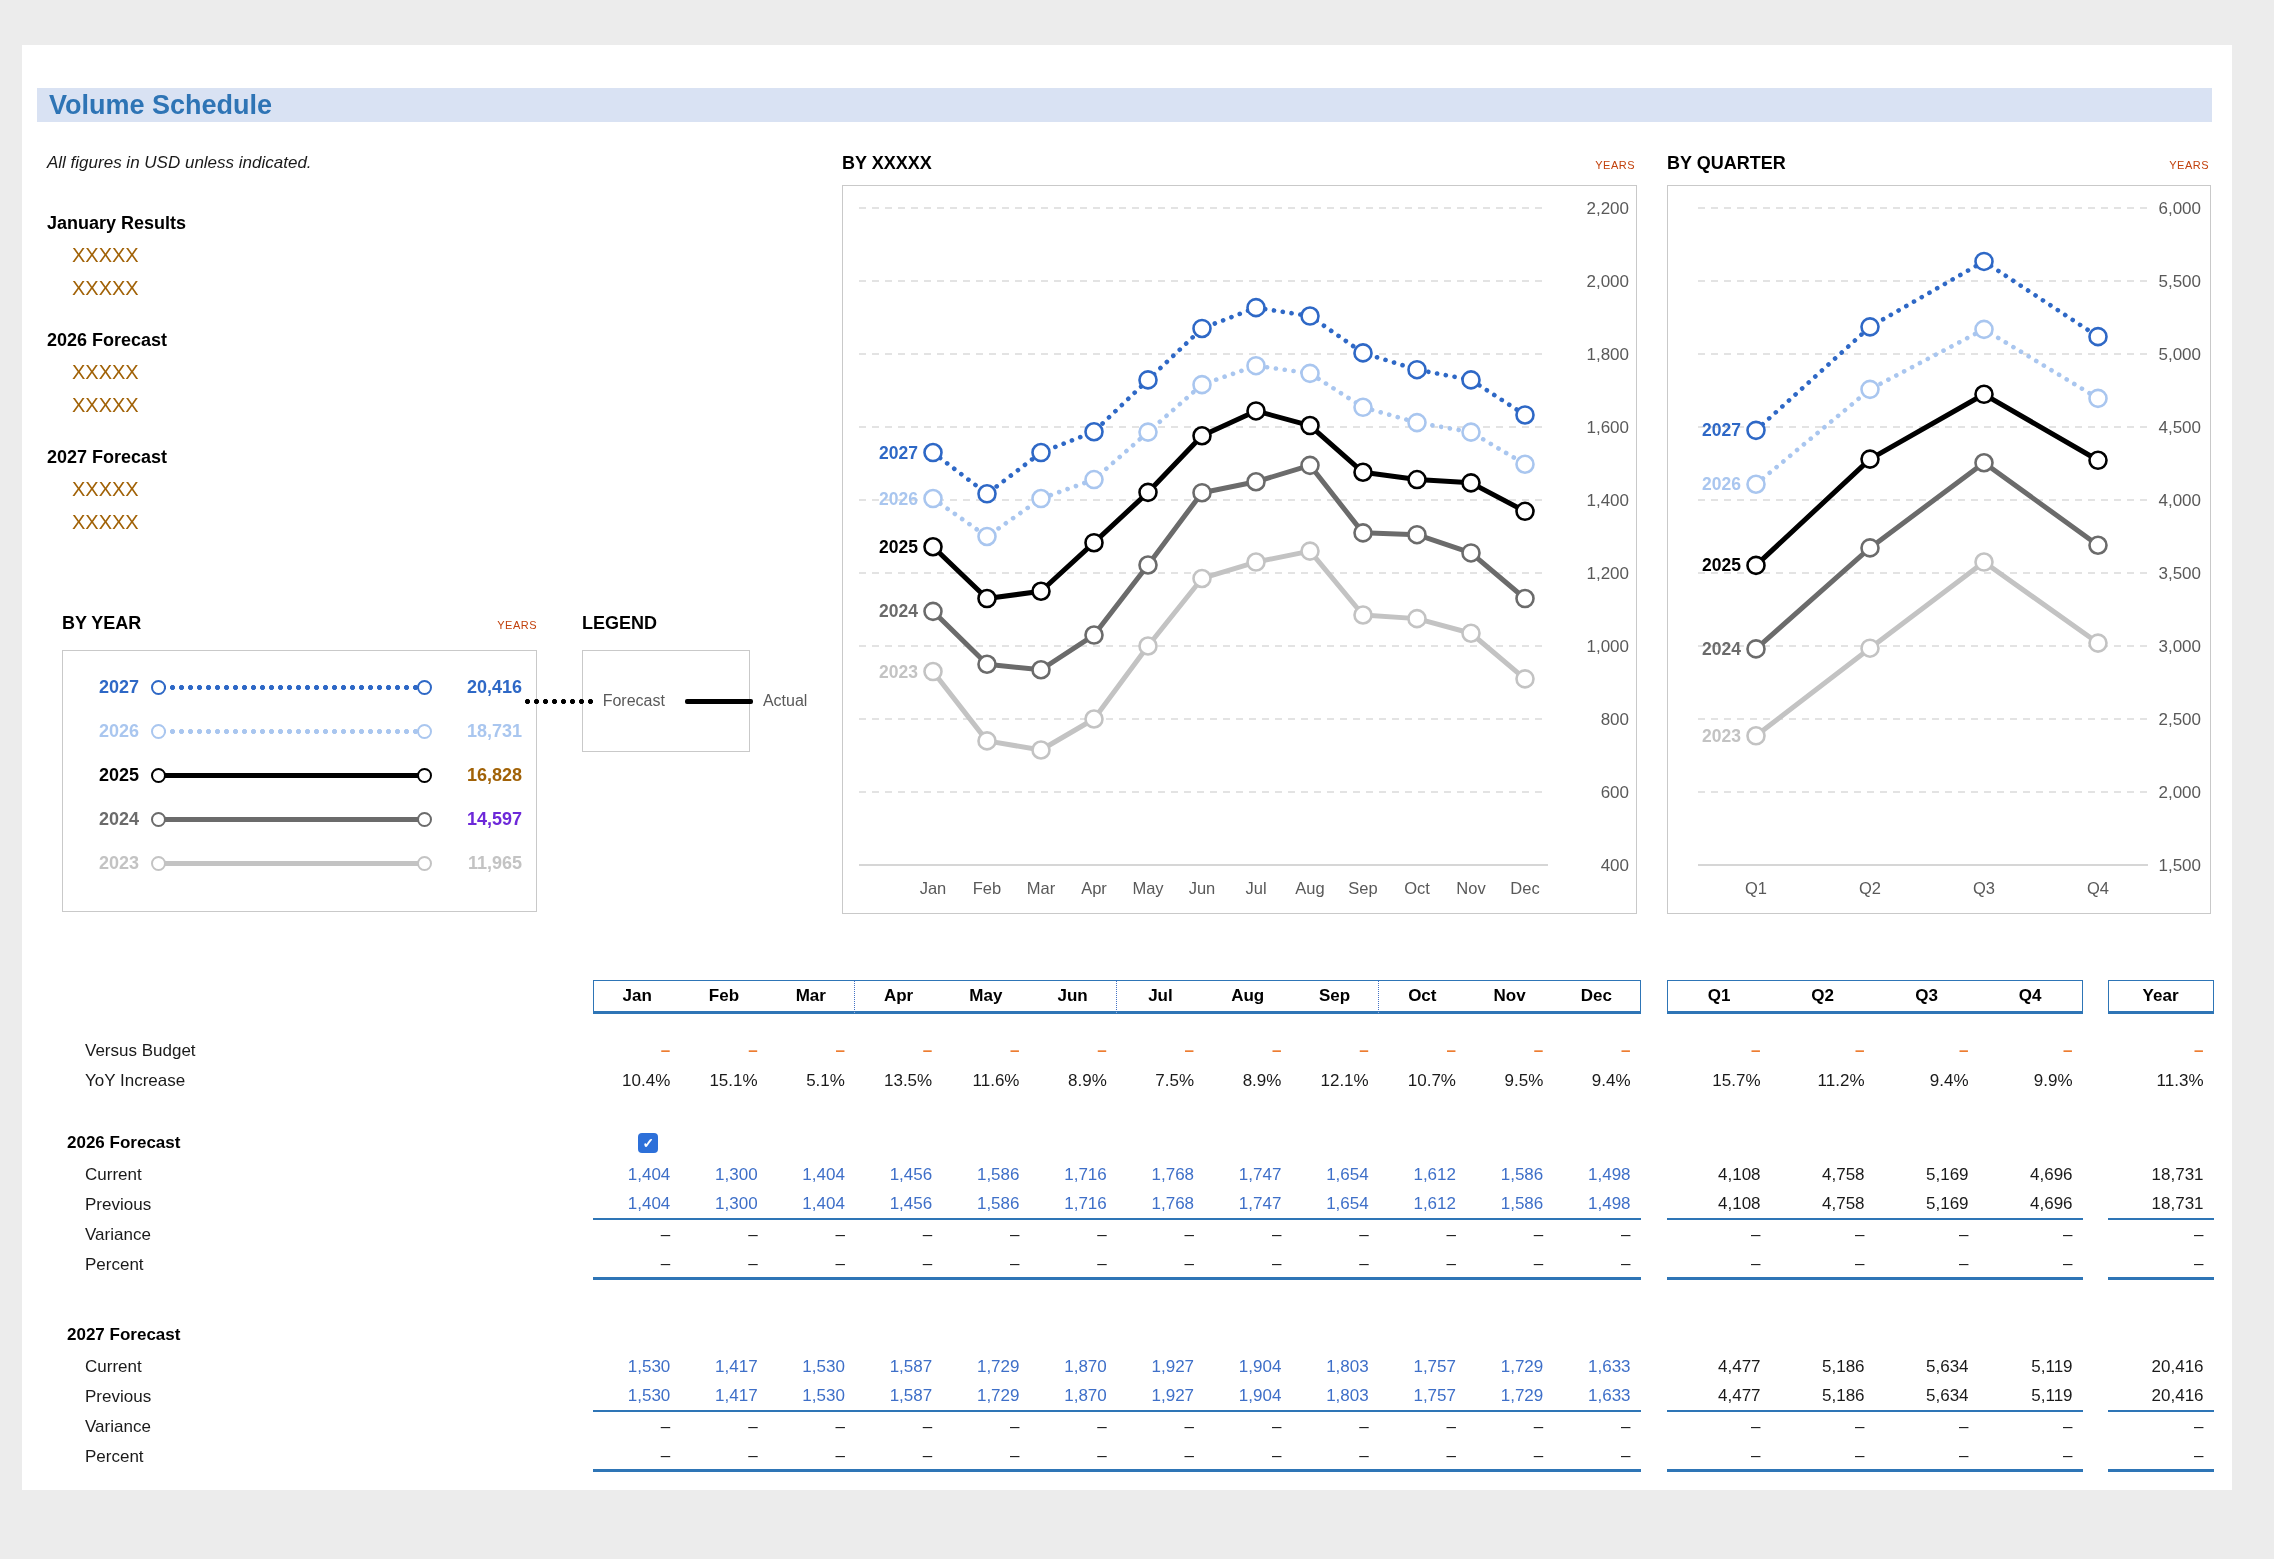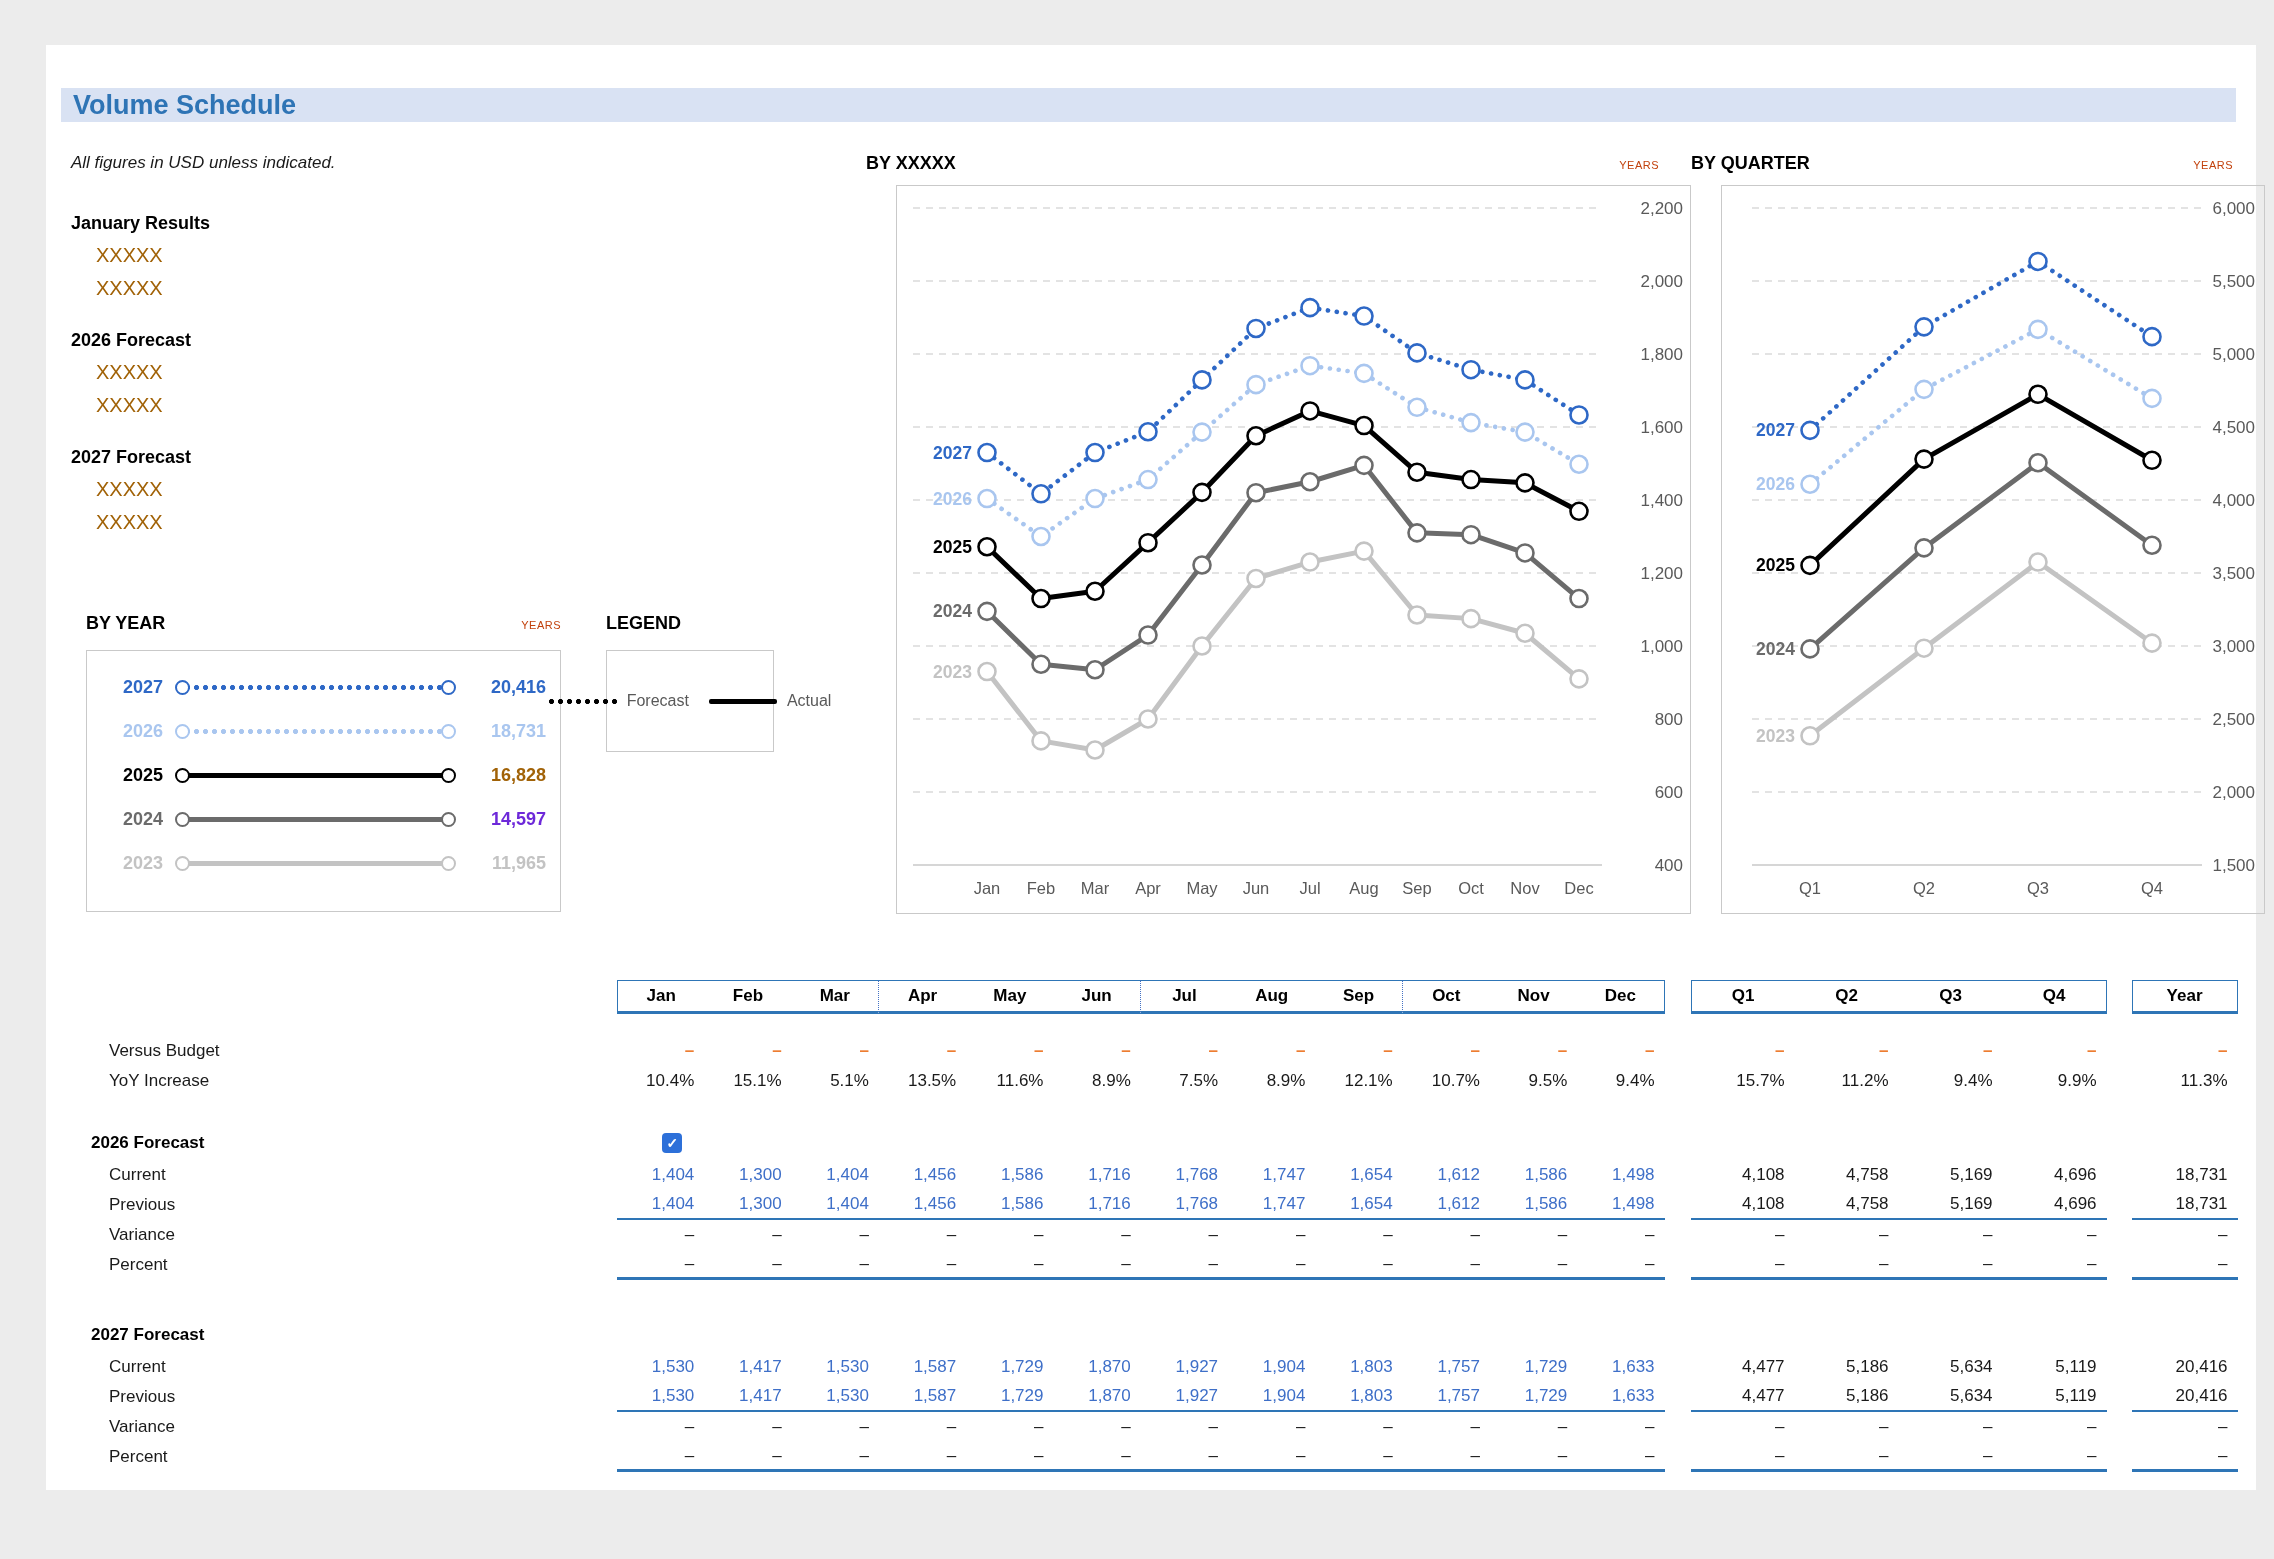--- a/index.html
+++ b/index.html
@@ -1,17 +1,17 @@
 <!DOCTYPE html>
 <html><head>
 <meta charset="utf-8">
 <style>
   html,body{margin:0;padding:0;background:#ECECEC;font-family:"Liberation Sans",sans-serif;}
   #stage{position:relative;width:2274px;height:1559px;background:#ECECEC;overflow:hidden;}
-  #sheet{position:absolute;left:46px;top:45px;width:2210px;height:1445px;background:#fff;}
+  #sheet{position:absolute;left:22px;top:45px;width:2210px;height:1445px;background:#fff;}
   .abs{position:absolute;}
   
   #title-bar{left:15px;top:43px;width:2175px;height:34px;background:#D9E2F3;display:flex;align-items:center;}
   #title-bar span{font-size:27px;font-weight:700;color:#2E74B5;padding-left:12px;}
   #note{left:25px;top:108px;font-size:17px;font-style:italic;color:#1a1a1a;}
   .side-head{font-size:18px;font-weight:700;color:#000;}
   .side-item{font-size:20px;color:#a16207;}
   
   .panel-head{display:flex;justify-content:space-between;align-items:baseline;}
   .panel-head .t{font-size:18px;font-weight:700;color:#000;}
@@ -24,21 +24,21 @@
   .yr-line{flex:1;position:relative;height:16px;margin:0 16px;}
   .yr-stroke{position:absolute;left:6px;right:6px;top:6px;height:5px;}
   .yr-dot{position:absolute;top:1px;width:11px;height:11px;border-radius:50%;background:#fff;border:2.5px solid #000;}
   .yr-val{width:78px;text-align:right;font-size:18px;font-weight:700;}
   
   #legend-box{left:560px;top:605px;width:168px;height:102px;display:flex;justify-content:center;gap:20px;padding:0 14px;box-sizing:border-box;}
   .lg-row{display:flex;align-items:center;gap:10px;}
   .lg-line{width:68px;height:5px;}
   .lg-text{font-size:16px;color:#595959;}
   
-  .chart-box{border:1.5px solid #C9C9C9;margin-left:30px;}
+  .chart-box{border:1.5px solid #C9C9C9;}
   svg text{font-family:"Liberation Sans",sans-serif;}
   
   #vtable{left:25px;top:935px;width:2170px;}
   .trow{display:grid;grid-template-columns:546px repeat(12,87.3px) 26px repeat(4,104px) 25px 106px;align-items:center;}
   .trow .lab{font-size:17px;color:#1a1a1a;padding-left:38px;}
   .trow .lab.title{font-weight:700;padding-left:20px;color:#000;}
   .cell{font-size:17px;color:#1a1a1a;text-align:right;padding-right:10px;box-sizing:border-box;height:100%;display:flex;align-items:center;justify-content:flex-end;}
   .hcell{font-size:17px;font-weight:700;text-align:center;justify-content:center;display:flex;align-items:center;height:34px;border-top:1.5px solid #2E75B6;border-bottom:3px solid #2E75B6;box-sizing:border-box;}
   .hL{border-left:1.5px solid #2E75B6;}
   .hR{border-right:1.5px solid #2E75B6;}

